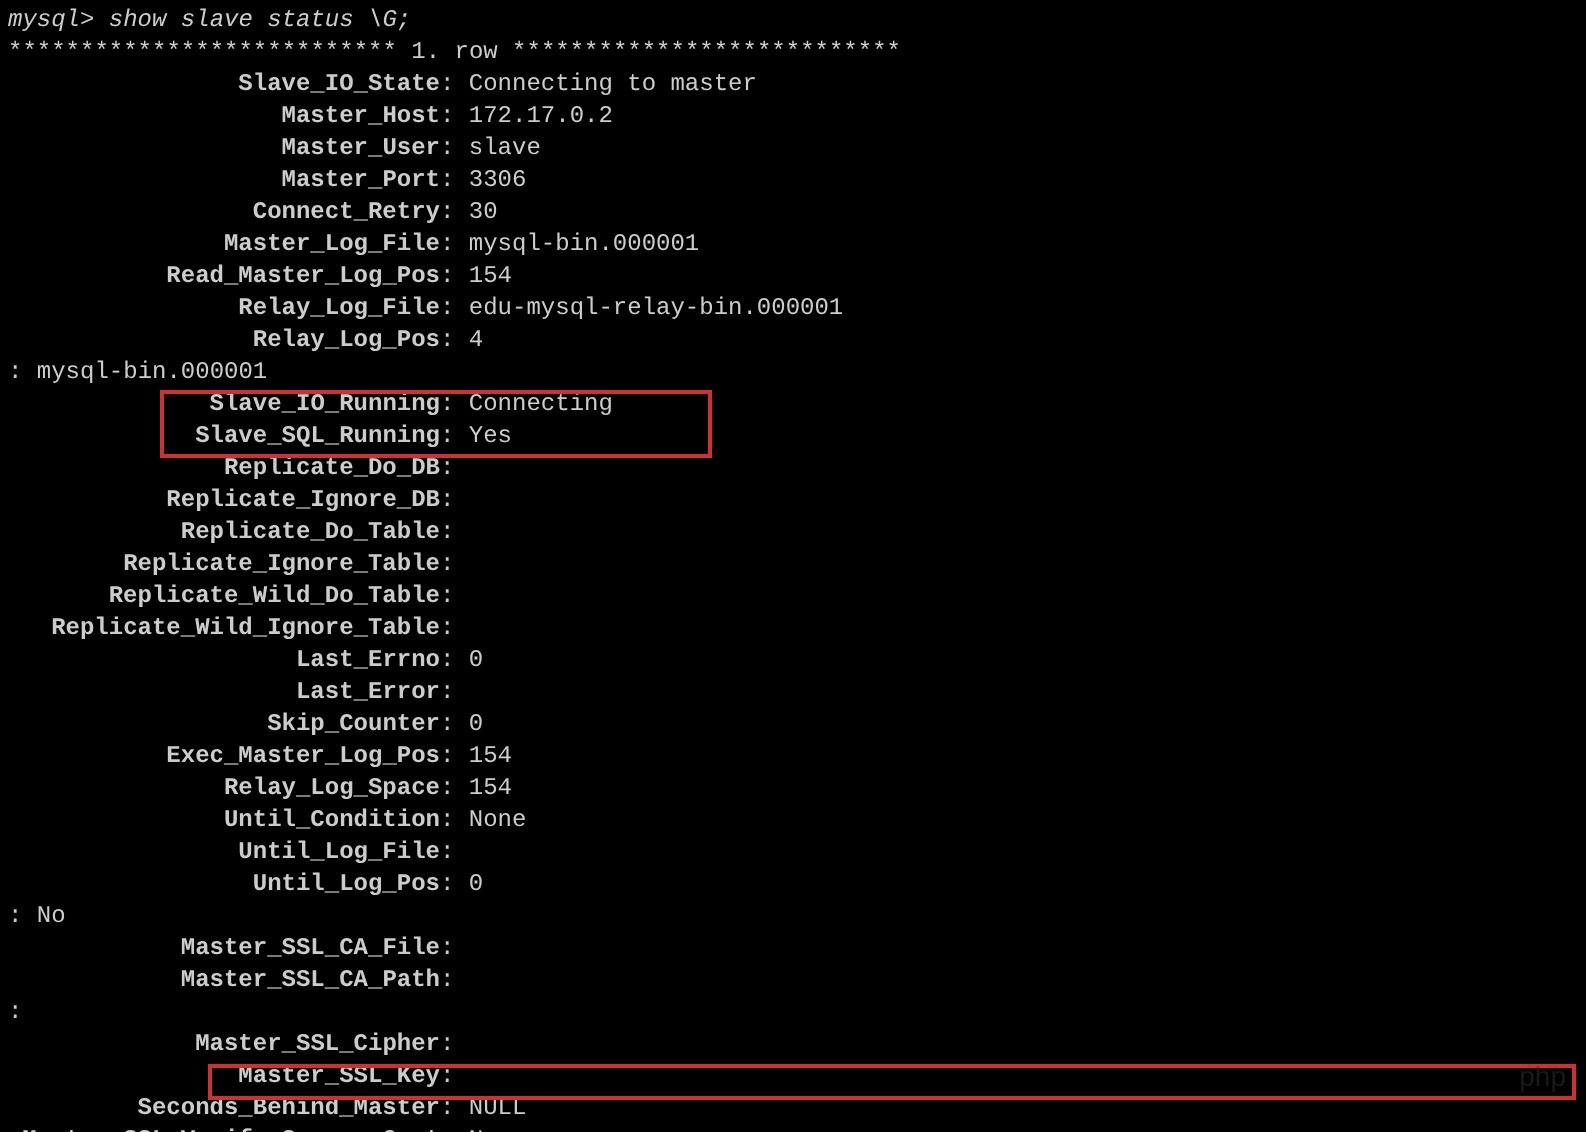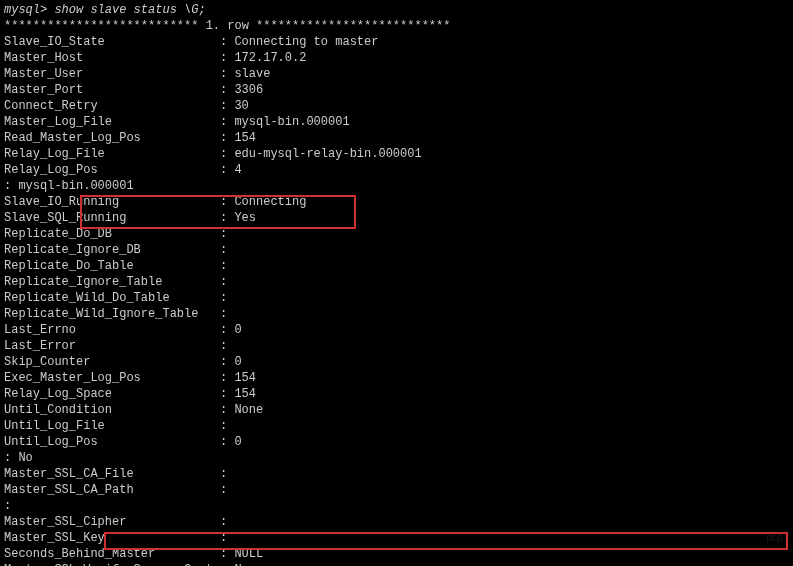--- a/index.html
+++ b/index.html
@@ -18,22 +18,23 @@
       height: 566px;
       overflow: hidden;
       position: relative;
     }
     .line {
       white-space: pre;
       display: flex;
     }
     .label {
       display: inline-block;
-      text-align: left;
+      text-align: right;
       min-width: 216px;
+      font-weight: bold;
     }
     .sep {
       display: inline-block;
     }
     .value {
       display: inline-block;
     }
     .prompt-line {
       white-space: pre;
       font-style: italic;
@@ -57,21 +58,21 @@
       top: 532px;
       width: 684px;
       height: 18px;
       pointer-events: none;
     }
     .watermark {
       position: absolute;
       right: 10px;
       bottom: 20px;
       color: #333;
-      font-size: 10px;
+      font-size: 14px;
       opacity: 0.5;
       font-family: sans-serif;
     }
   </style>
 </head>
 <body>
 
 <div class="prompt-line">mysql&gt; show slave status \G;</div>
 <div class="row-header">*************************** 1. row ***************************</div>
 <div id="status-output">

